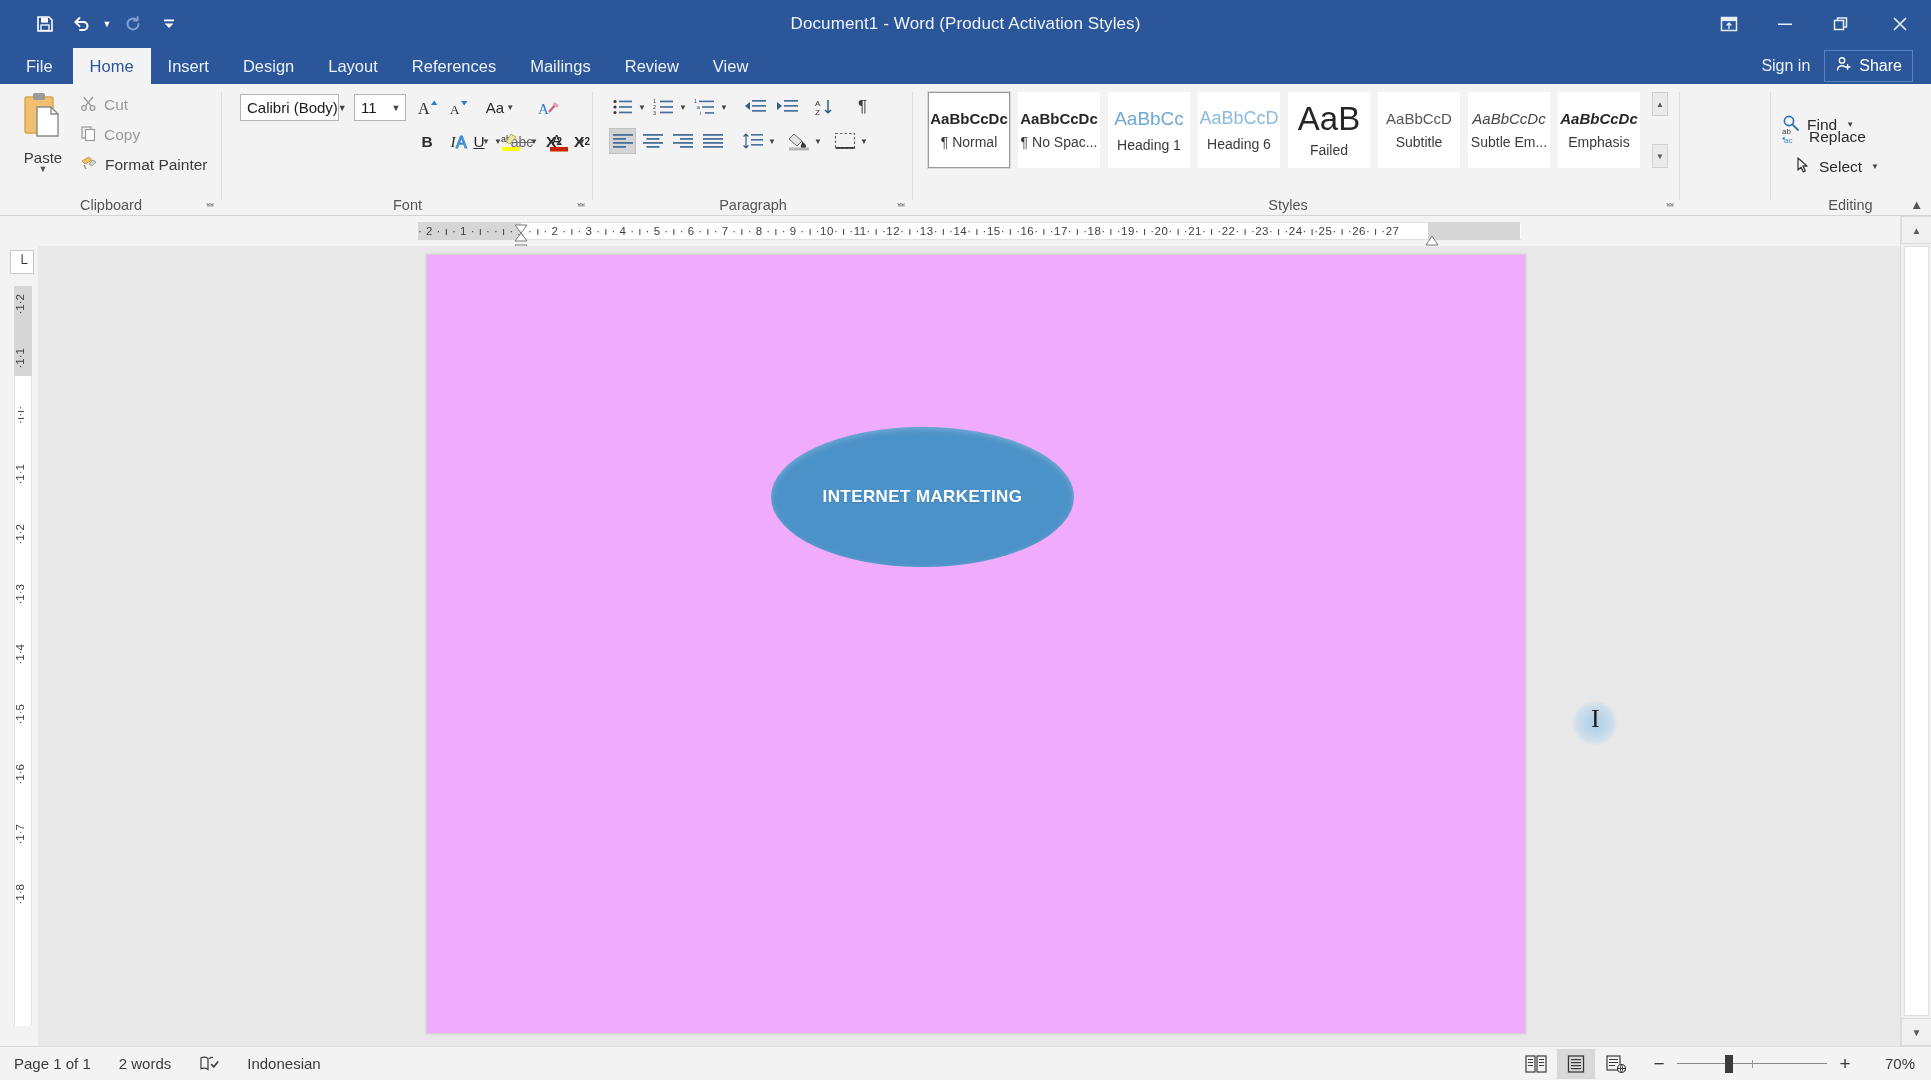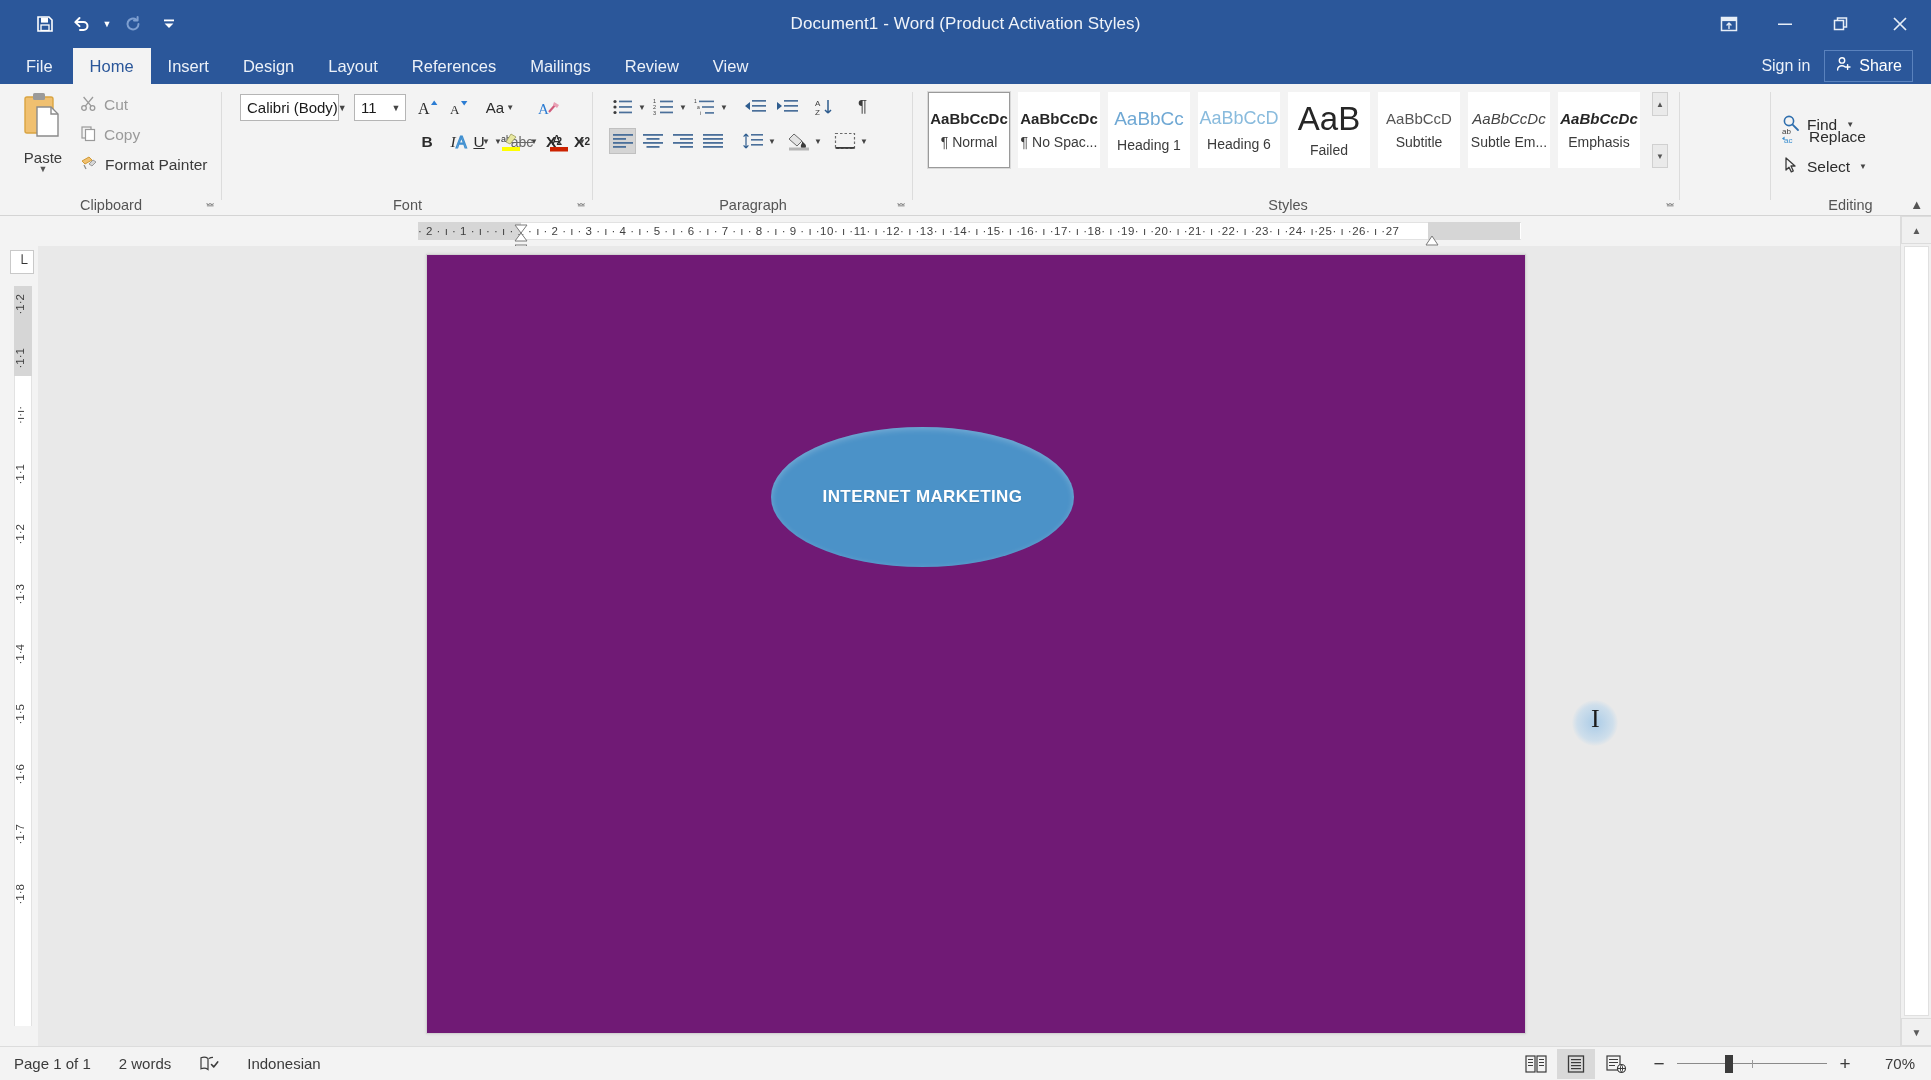--- a/index.html
+++ b/index.html
@@ -235,21 +235,21 @@
   
   .docarea {
     position: absolute; left: 38px; top: 246px;
     width: 1862px; height: 800px;
     background: #e9e9e9;
     overflow: hidden;
   }
   .page {
     position: absolute; left: 388px; top: 8px;
     width: 1100px; height: 780px;
-    background: #701a75;
+    background: #f0abfc;
     border: 1px solid #d2d2d2;
     box-shadow: 0 0 3px rgba(0,0,0,.10);
   }
   .ellipse-shape {
     position: absolute; left: 344px; top: 172px;
     width: 303px; height: 140px;
     background: #4b92c8;
     border-radius: 50%;
     display: flex; align-items: center; justify-content: center;
     box-shadow: inset 0 2px 6px rgba(255,255,255,.25);
@@ -727,21 +727,21 @@
       <div class="edit-item" style="left:12px; top:38px;">
         <span>
           <svg width="20" height="18" viewBox="0 0 20 18">
               <text x="0" y="8" font-size="8" fill="#3b3b3b">ab</text>
               <text x="2" y="17" font-size="8" fill="#3b8fd0">ac</text>
               <path d="M0 12.5l2.6-2v4z" fill="#3b8fd0"></path>
             </svg>
         </span>
         <span>Replace</span>
       </div>
-      <div class="edit-item" style="left:12px; top:68px;">
+      <div class="edit-item" style="left:24px; top:68px;">
         <span>
           <svg width="18" height="18" viewBox="0 0 18 18">
               <path d="M4 2l9 8h-4l2.3 5-2 .9L7 11.3 4 14z" fill="none" stroke="#3b3b3b" stroke-width="1.3" stroke-linejoin="round"></path>
             </svg>
         </span>
         <span>Select</span>
         <span class="caretmini">▼</span>
       </div>
       <div class="rgroup-label">Editing</div>
       <div class="rgroup-sep" style="left:0;"></div>

